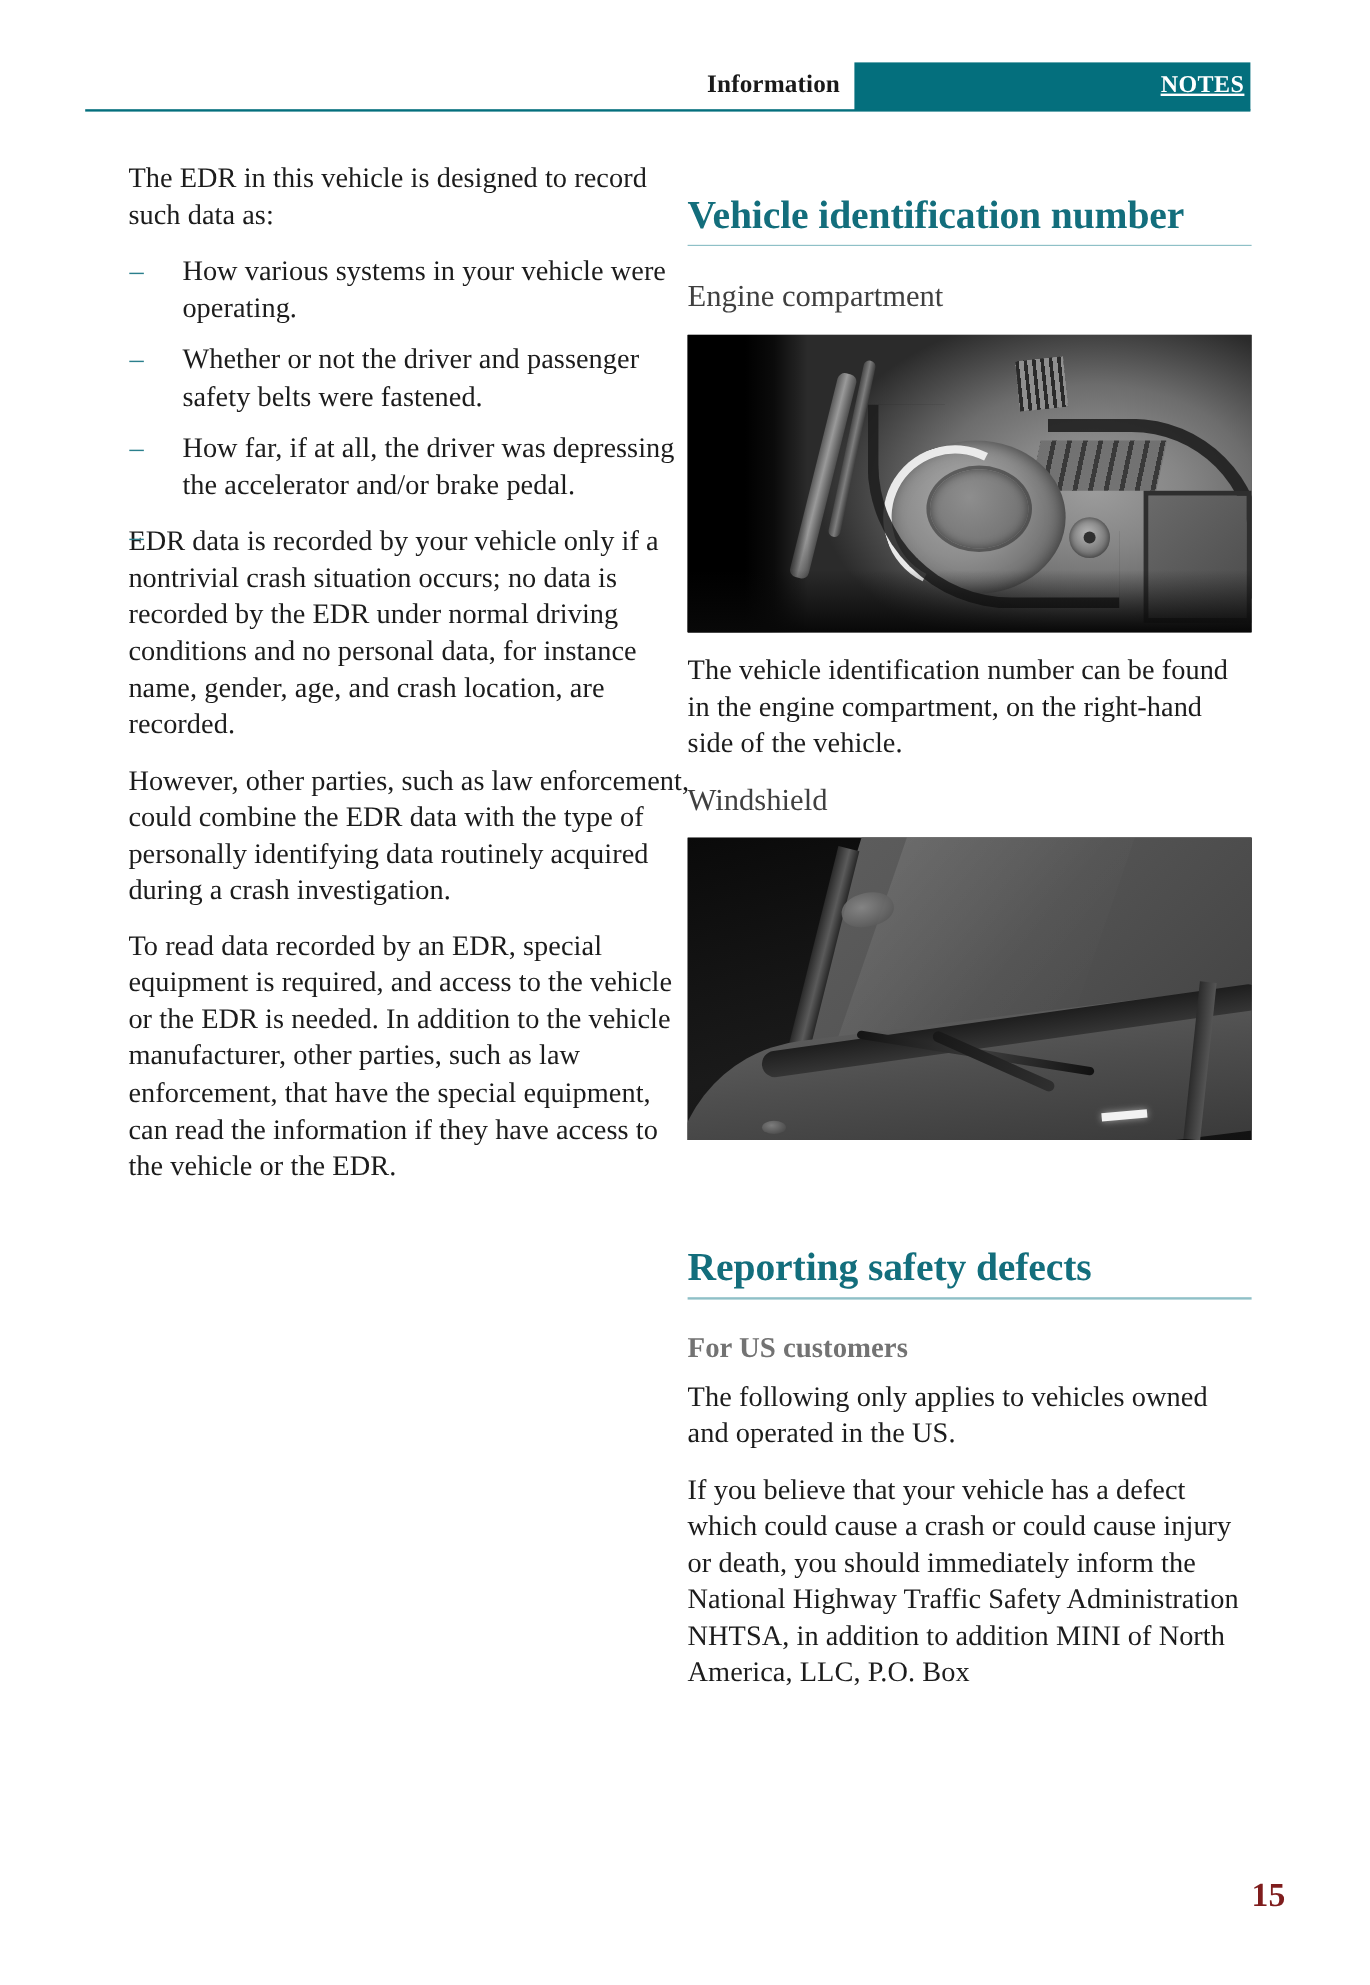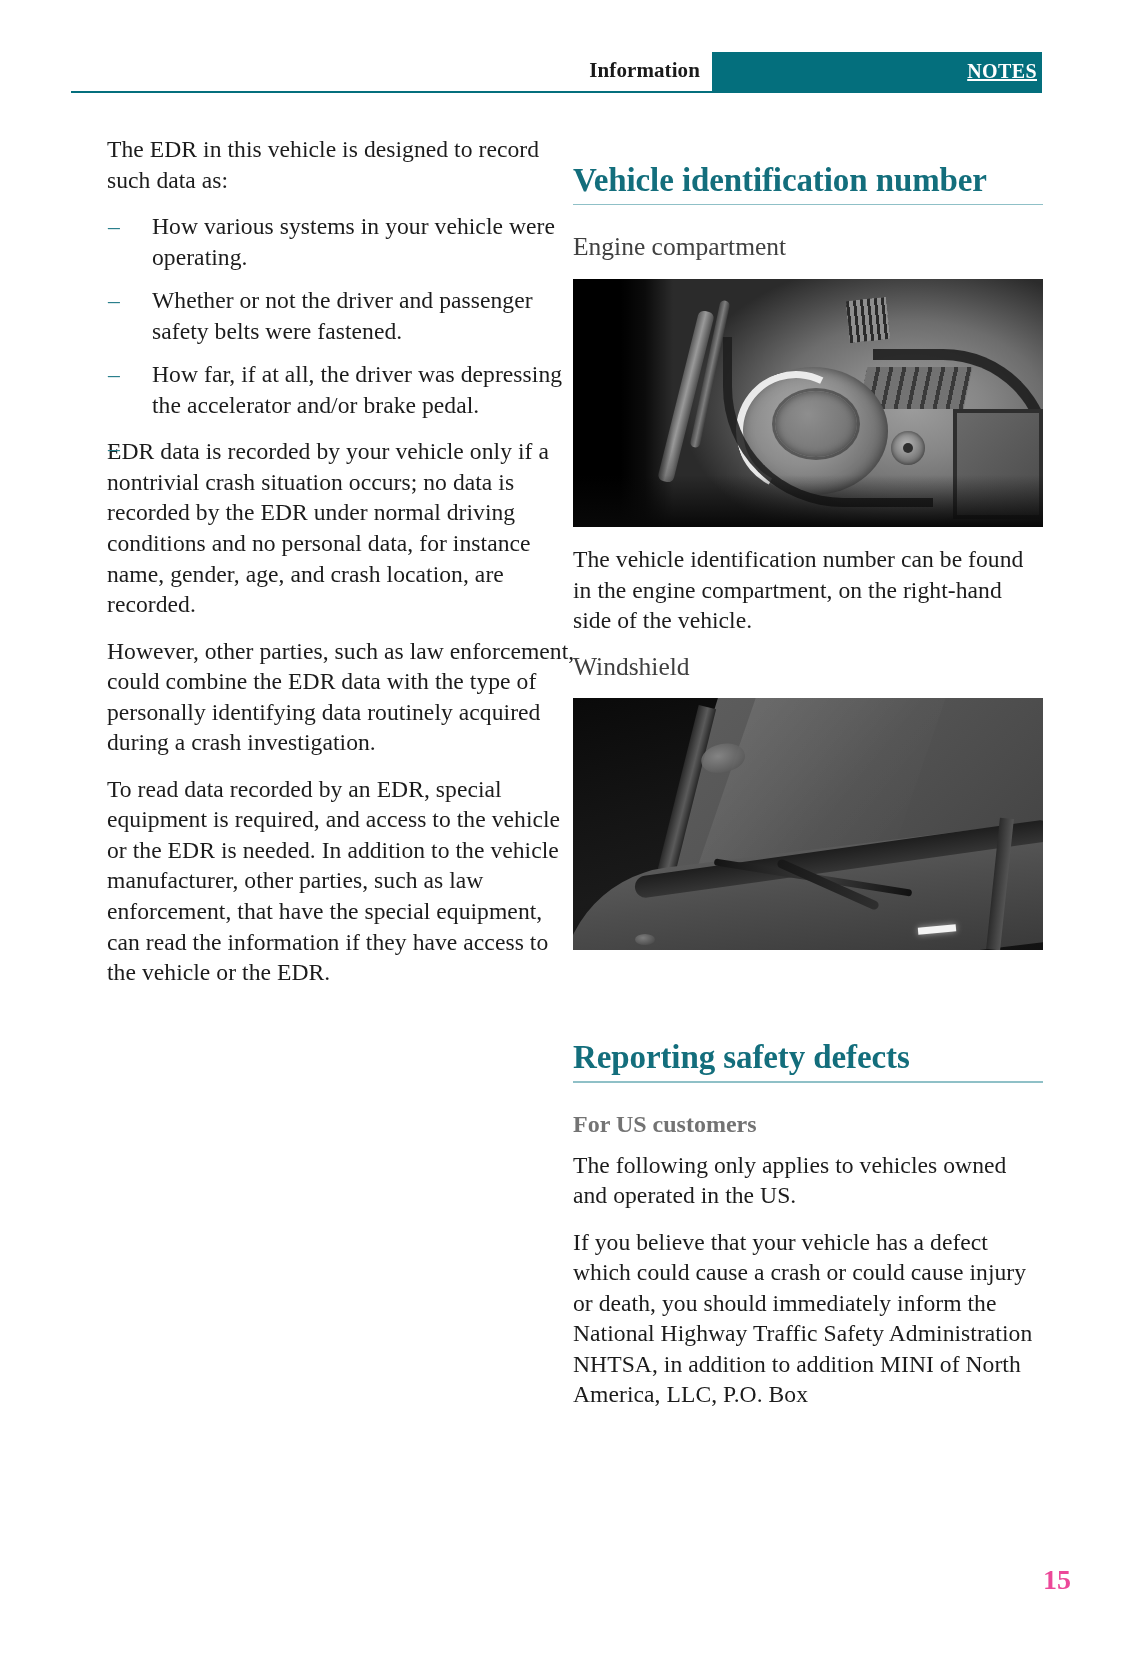--- a/index.html
+++ b/index.html
@@ -307,21 +307,21 @@
     transform: rotate(6deg);
   }
 
   
   .page-number {
     position: absolute;
     right: 71px;
     bottom: 58px;
     font-size: 28px;
     font-weight: bold;
-    color: #ec4899;
+    color: #7f1d1d;
     font-family: Liberation Serif, serif;
   }
 </style>
 </head>
 <body>
 
 <div class="page-header">
   <div class="header-band"></div>
   <div class="header-chapter">Information</div>
   <div class="header-section">NOTES</div>

